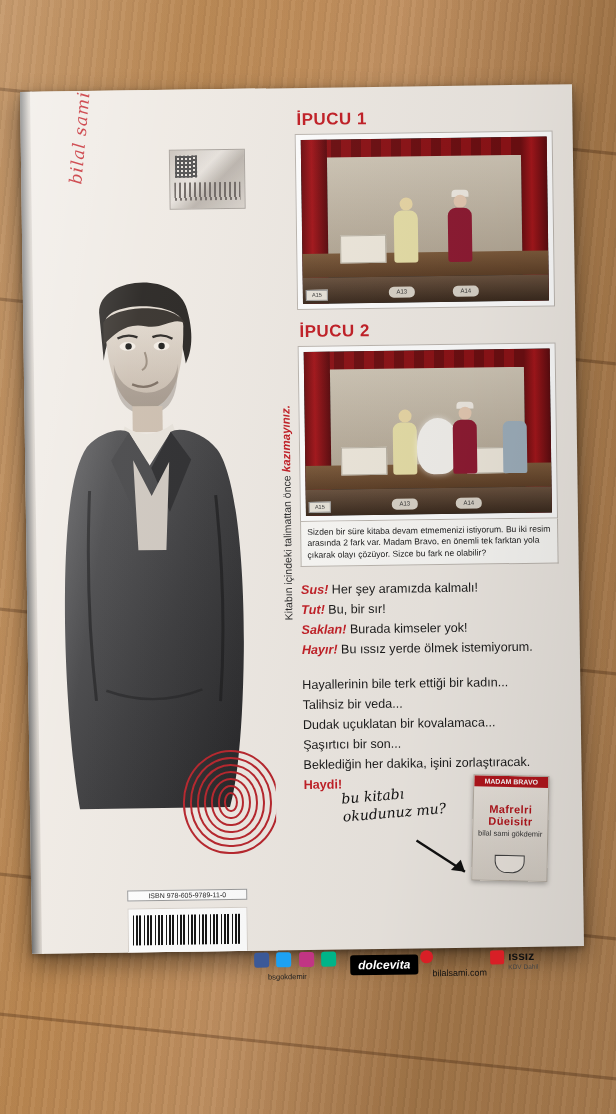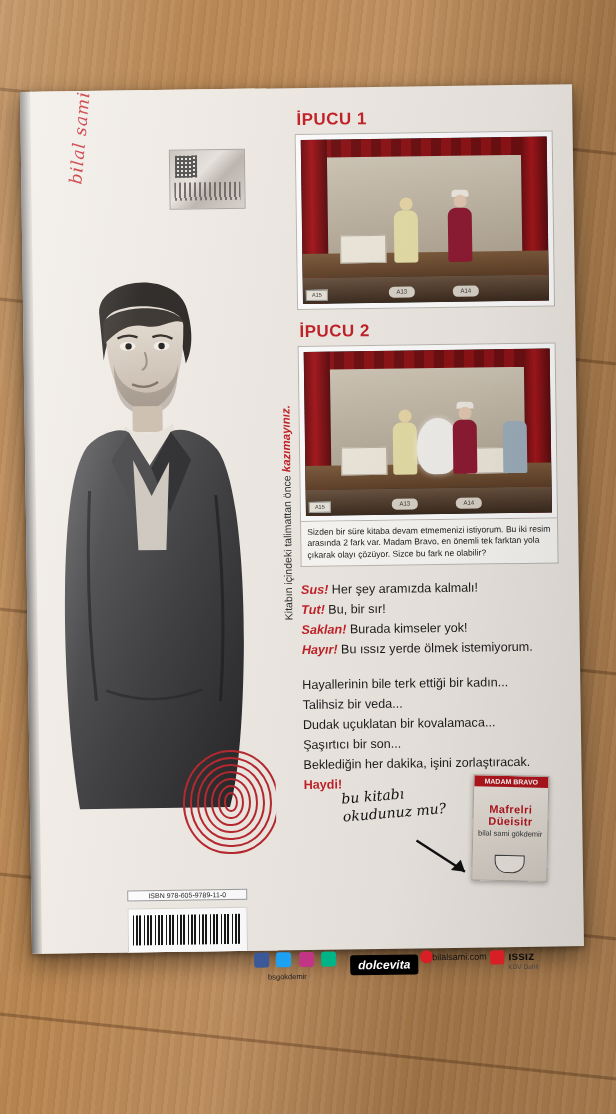--- a/index.html
+++ b/index.html
@@ -195,21 +195,21 @@
   #mini-book .mb-sub{font-size:7.5px;text-align:center;color:#333;margin-top:2px;}
   #mini-book .mb-cup{position:absolute;left:22px;bottom:7px;width:28px;height:16px;border:1.5px solid #444;border-radius:0 0 12px 12px;background:#efe9e2;}
 
   
   #logos{position:absolute;left:218px;top:862px;width:334px;height:50px;}
   .sq{width:15px;height:15px;border-radius:3px;display:inline-block;margin-right:3px;}
   .soc-row{position:absolute;left:4px;top:2px;}
   .soc-label{position:absolute;left:0;top:22px;width:74px;text-align:center;font-size:7.5px;color:#222;}
   .brand{position:absolute;font-weight:bold;}
   #dolce{left:100px;top:6px;color:#fff;background:#000000;padding:3px 8px;border-radius:3px;font-size:12px;font-style:italic;}
-  #bilalsami{left:182px;top:4px;font-size:9px;color:#111;font-weight:normal;}
+  #bilalsami{left:182px;top:20px;font-size:9px;color:#111;font-weight:normal;}
   #bs-icon{position:absolute;left:170px;top:2px;width:13px;height:13px;border-radius:50%;background:#d81f26;}
   #onbes{left:258px;top:2px;font-size:12px;color:#111;}
   #onbes small{display:block;font-size:6.5px;color:#444;font-weight:normal;}
   #onbes-icon{position:absolute;left:240px;top:3px;width:14px;height:14px;background:#d81f26;border-radius:2px;}
 </style>
 </head>
 <body>
 
 <div id="table-bg">
   <div class="plank" style="top:120px"></div>

